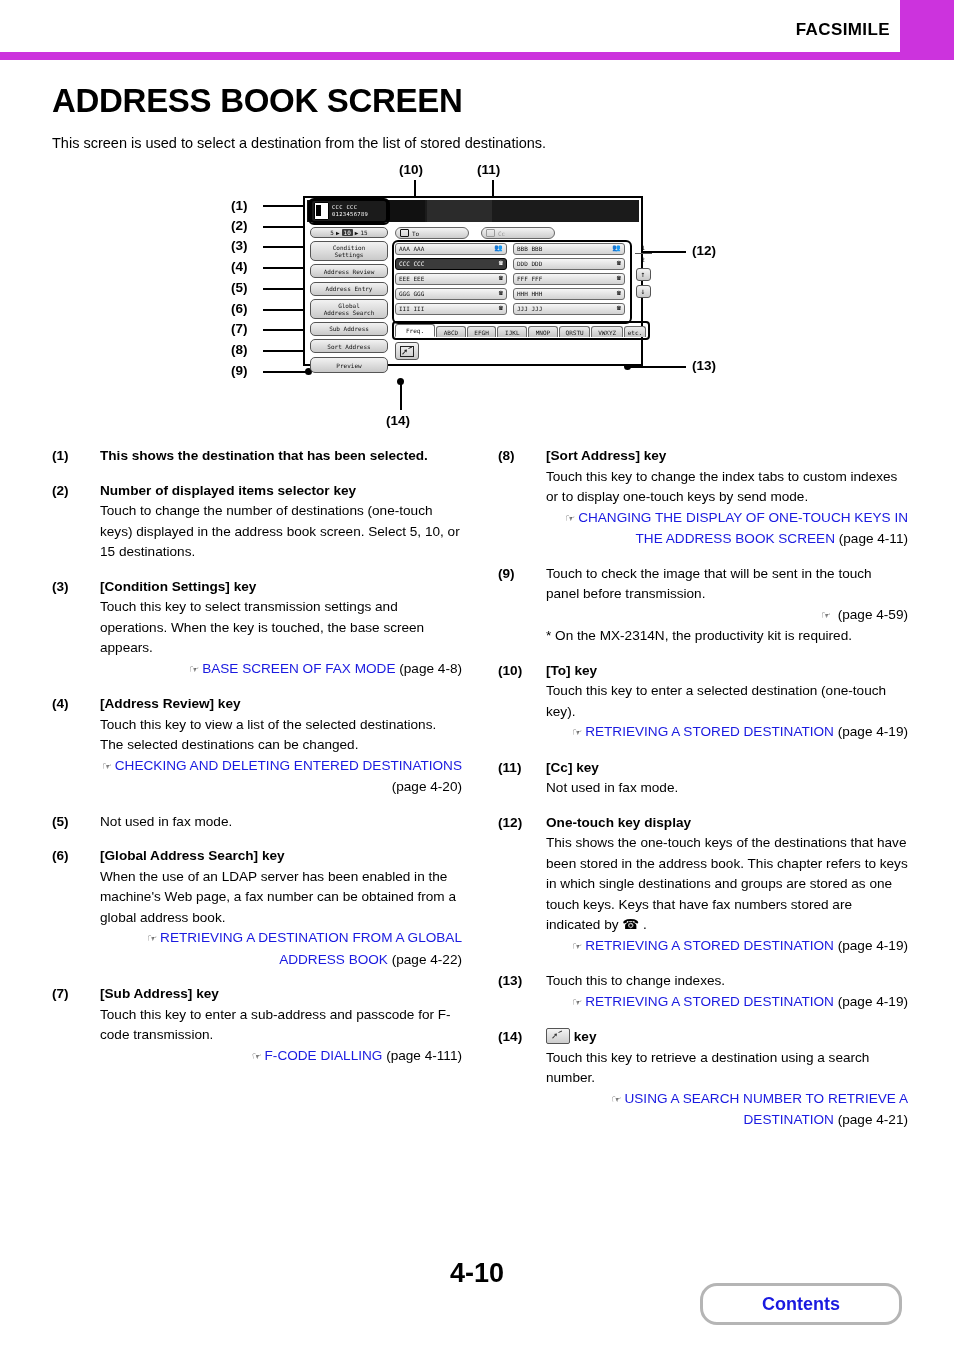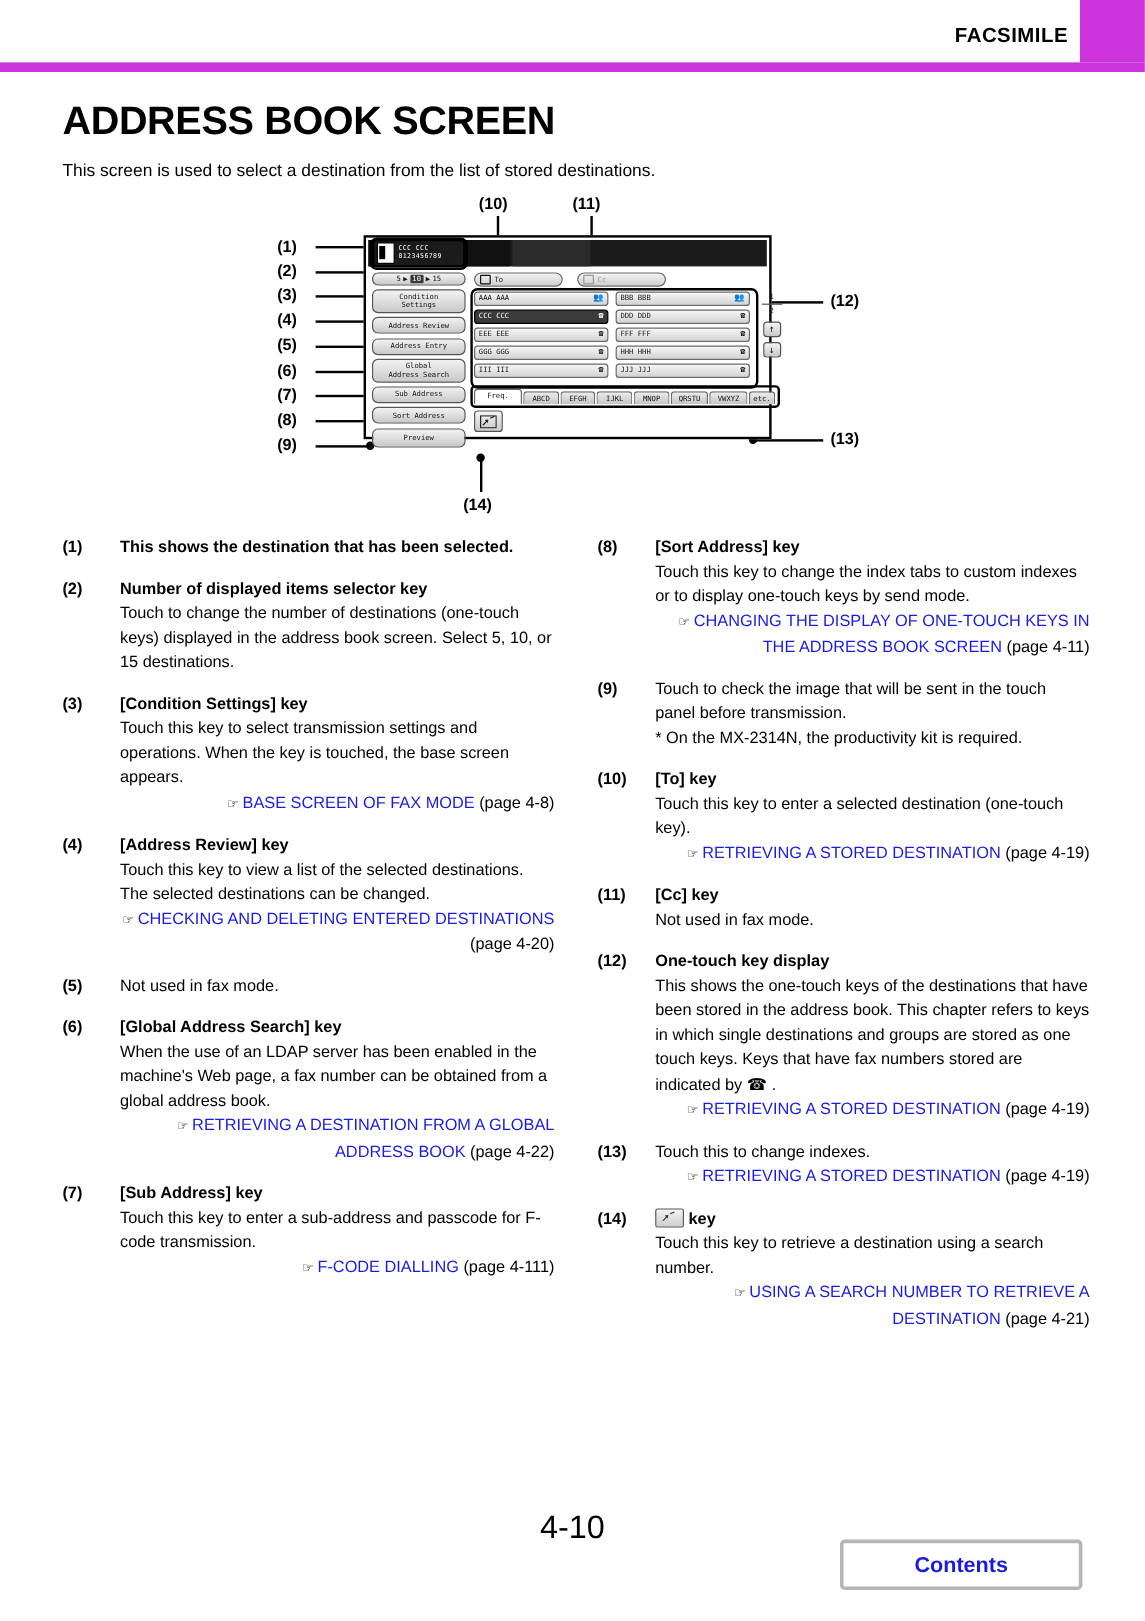--- a/index.html
+++ b/index.html
@@ -100,23 +100,23 @@
   .ihead{font-weight:bold;}
   .ipara{}
   .iref{margin-left:14px;text-indent:-14px;color:#1a1ae0;text-align:right;}
   .iref .hand{color:#000;font-family:"DejaVu Sans",sans-serif;font-size:11px;margin-right:3px;}
   .iref .pg{color:#000;}
   .note{}
   .inline-key{display:inline-block;width:22px;height:14px;border:1px solid #555;border-radius:2px;
       background:linear-gradient(#f4f4f4,#cdcdcd);vertical-align:-3px;position:relative;}
 
   
-  .pagenum{position:absolute;left:0;top:1258px;width:954px;text-align:center;font-size:27px;font-weight:normal;}
+  .pagenum{position:absolute;left:0;top:1258px;width:954px;text-align:center;font-size:27px;font-weight:bold;}
   .contents-btn{position:absolute;left:700px;top:1283px;width:202px;height:42px;border:3px solid #b5b5b5;
-      border-radius:4px;background:#fff;display:flex;align-items:center;justify-content:center;
+      border-radius:17px;background:#fff;display:flex;align-items:center;justify-content:center;
       font-size:18px;font-weight:bold;color:#1a1ae0;box-sizing:border-box;}
 </style>
 </head>
 <body>
 
 <div class="hdr">
   <div class="hdr-magenta-block"></div>
   <div class="hdr-magenta-bar"></div>
   <div class="hdr-title">FACSIMILE</div>
 </div>
@@ -384,20 +384,21 @@
         <div class="ihead">[Sort Address] key</div>
         <div class="ipara">Touch this key to change the index tabs to custom indexes or to display one-touch keys by send mode.</div>
         <div class="iref"><span class="hand">☞</span><span>CHANGING THE DISPLAY OF ONE-TOUCH KEYS IN THE ADDRESS BOOK SCREEN</span><span class="pg"> (page 4-11)</span></div>
       </div>
     </div>
 
     <div class="item">
       <div class="inum">(9)</div>
       <div class="ibody">
         <div class="ipara">Touch to check the image that will be sent in the touch panel before transmission.</div>
+        <div class="iref"><span class="hand">☞</span><span class="pg"> (page 4-59)</span></div>
         <div class="note">* On the MX-2314N, the productivity kit is required.</div>
       </div>
     </div>
 
     <div class="item">
       <div class="inum">(10)</div>
       <div class="ibody">
         <div class="ihead">[To] key</div>
         <div class="ipara">Touch this key to enter a selected destination (one-touch key).</div>
         <div class="iref"><span class="hand">☞</span><span>RETRIEVING A STORED DESTINATION</span><span class="pg"> (page 4-19)</span></div>

